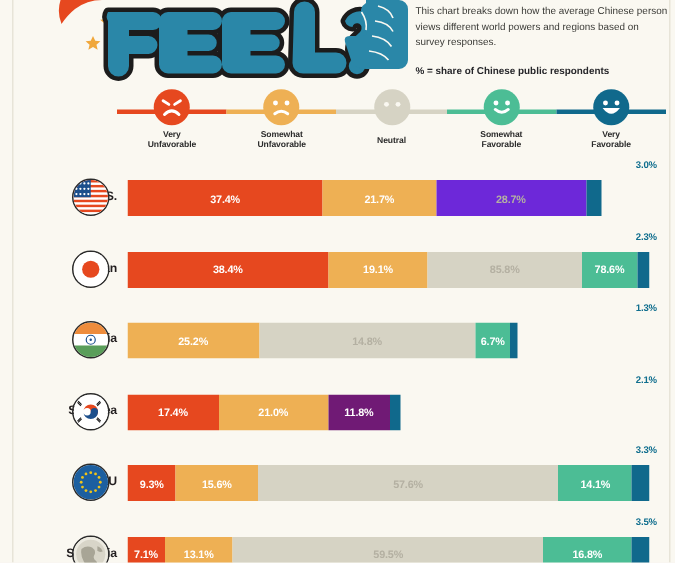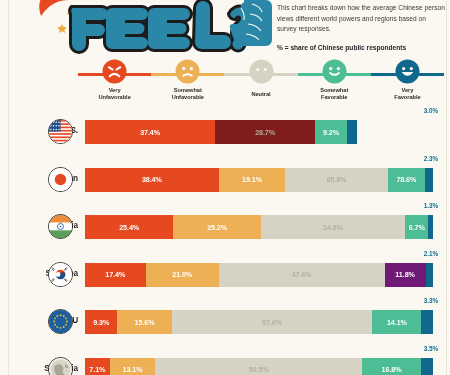--- a/index.html
+++ b/index.html
@@ -291,22 +291,22 @@
               <circle cx="11.2" cy="6.6" r="0.85"></circle>
               <circle cx="2.2" cy="10.6" r="0.85"></circle>
               <circle cx="5.2" cy="10.6" r="0.85"></circle>
               <circle cx="8.2" cy="10.6" r="0.85"></circle>
               <circle cx="11.2" cy="10.6" r="0.85"></circle>
             </g>
           </svg>
         </div>
         <div class="bar">
           <div class="seg" style="width:37.400%;background:#e6481f">37.4%</div>
-          <div class="seg neutral" style="width:28.700%;background:#7f1d1d">28.7%</div>
-          <div class="seg" style="width:9.200%;background:#4cbd95">9.2%</div>
+          <div class="seg" style="width:21.700%;background:#eeb054">21.7%</div>
+          <div class="seg neutral" style="width:28.700%;background:#6d28d9">28.7%</div>
           <div class="seg vf" style="width:3.000%;background:#10698c">3.0%</div>
         </div>
       </div>
       <div class="row">
         <div class="topnote">2.3%</div>
         <div class="row-label">Japan</div>
         <div class="flag">
           <svg viewBox="0 0 26 26">
             <rect width="26" height="26" fill="#fff"></rect>
             <circle cx="13" cy="13" r="6.5" fill="#e6481f"></circle>
@@ -326,21 +326,20 @@
         <div class="flag">
           <svg viewBox="0 0 26 26">
             <rect width="26" height="8.67" fill="#ee8c3c"></rect>
             <rect y="8.67" width="26" height="8.67" fill="#fff"></rect>
             <rect y="17.34" width="26" height="8.66" fill="#5a9e5a"></rect>
             <circle cx="13" cy="13" r="3.4" fill="none" stroke="#1c4f8c" stroke-width="0.9"></circle>
             <circle cx="13" cy="13" r="0.9" fill="#1c4f8c"></circle>
           </svg>
         </div>
         <div class="bar">
-          <div class="seg" style="width:25.375%;background:#e6481f">25.4%</div>
           <div class="seg" style="width:25.175%;background:#eeb054">25.2%</div>
           <div class="seg neutral" style="width:41.459%;background:#d6d3c4">14.8%</div>
           <div class="seg" style="width:6.693%;background:#4cbd95">6.7%</div>
           <div class="seg vf" style="width:1.299%;background:#10698c">1.3%</div>
         </div>
       </div>
       <div class="row">
         <div class="topnote">2.1%</div>
         <div class="row-label">S. Korea</div>
         <div class="flag">
@@ -352,21 +351,20 @@
               <path d="M3.5 5 l2.6 2.6 M3 6 l2.6 2.6"></path>
               <path d="M20 5 l-2.6 2.6 M20.5 6 l-2.6 2.6"></path>
               <path d="M3.5 21 l2.6 -2.6 M3 20 l2.6 -2.6"></path>
               <path d="M20 21 l-2.6 -2.6 M20.5 20 l-2.6 -2.6"></path>
             </g>
           </svg>
         </div>
         <div class="bar">
           <div class="seg" style="width:17.417%;background:#e6481f">17.4%</div>
           <div class="seg" style="width:21.021%;background:#eeb054">21.0%</div>
-          <div class="seg neutral" style="width:47.648%;background:#d6d3c4">47.6%</div>
           <div class="seg" style="width:11.812%;background:#701a75">11.8%</div>
           <div class="seg vf" style="width:2.102%;background:#10698c">2.1%</div>
         </div>
       </div>
       <div class="row">
         <div class="topnote">3.3%</div>
         <div class="row-label">EU</div>
         <div class="flag">
           <svg viewBox="0 0 26 26">
             <rect width="26" height="26" fill="#1c5fa0"></rect>

